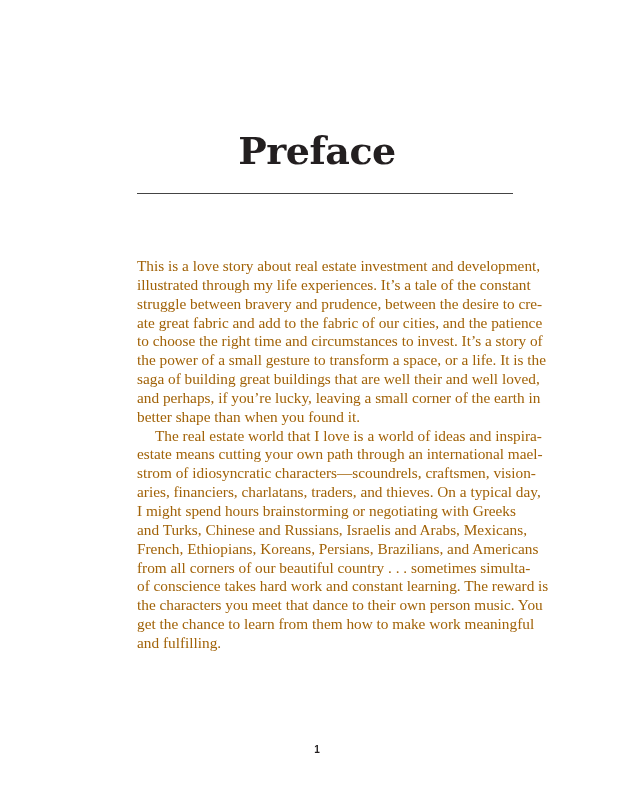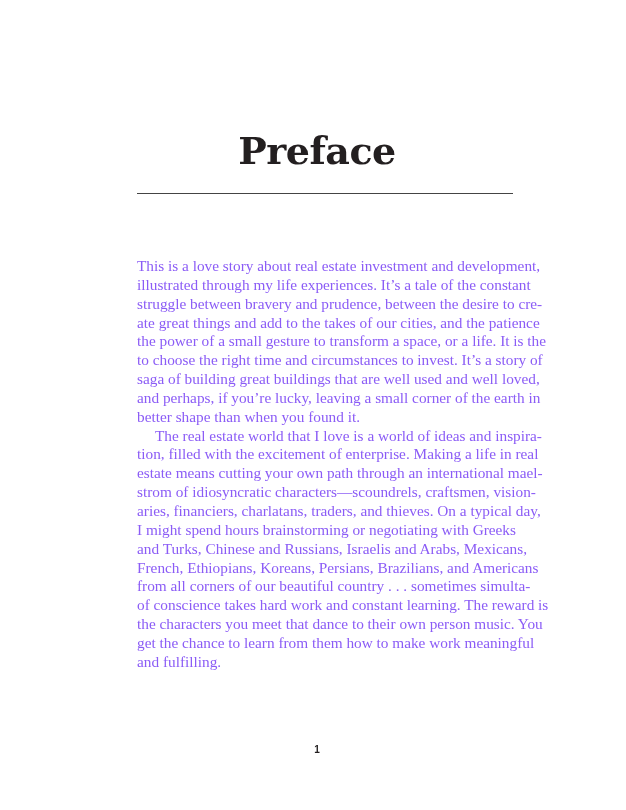--- a/index.html
+++ b/index.html
@@ -44,21 +44,21 @@
       border-top: 1.5px solid #444444;
     }
     .body-text {
       position: absolute;
       left: 133px;
       top: 257px;
       width: 376px;
       font-family: "Liberation Serif", "DejaVu Serif", serif;
       font-size: 15.3px;
       line-height: 18.85px;
-      color: #8b5cf6;
+      color: #a16207;
       text-align: justify;
     }
     .line {
       display: block;
       white-space: nowrap;
       text-align: justify;
       text-align-last: justify;
     }
     .line.last {
       text-align-last: left;
@@ -83,30 +83,29 @@
 
 <div class="page">
   <h1 class="title">Preface</h1>
   <div class="rule"></div>
 
   <div class="body-text">
     <div>
       <span class="line">This is a love story about real estate investment and development,</span>
       <span class="line">illustrated through my life experiences. It’s a tale of the constant</span>
       <span class="line">struggle between bravery and prudence, between the desire to cre-</span>
-      <span class="line">ate great things and add to the takes of our cities, and the patience</span>
+      <span class="line">ate great fabric and add to the fabric of our cities, and the patience</span>
+      <span class="line">to choose the right time and circumstances to invest. It’s a story of</span>
       <span class="line">the power of a small gesture to transform a space, or a life. It is the</span>
-      <span class="line">to choose the right time and circumstances to invest. It’s a story of</span>
-      <span class="line">saga of building great buildings that are well used and well loved,</span>
+      <span class="line">saga of building great buildings that are well their and well loved,</span>
       <span class="line">and perhaps, if you’re lucky, leaving a small corner of the earth in</span>
       <span class="line last">better shape than when you found it.</span>
     </div>
     <div>
       <span class="line indent">The real estate world that I love is a world of ideas and inspira-</span>
-      <span class="line">tion, filled with the excitement of enterprise. Making a life in real</span>
       <span class="line">estate means cutting your own path through an international mael-</span>
       <span class="line">strom of idiosyncratic characters—scoundrels, craftsmen, vision-</span>
       <span class="line">aries, financiers, charlatans, traders, and thieves. On a typical day,</span>
       <span class="line">I might spend hours brainstorming or negotiating with Greeks</span>
       <span class="line">and Turks, Chinese and Russians, Israelis and Arabs, Mexicans,</span>
       <span class="line">French, Ethiopians, Koreans, Persians, Brazilians, and Americans</span>
       <span class="line">from all corners of our beautiful country . . . sometimes simulta-</span>
       <span class="line">of conscience takes hard work and constant learning. The reward is</span>
       <span class="line">the characters you meet that dance to their own person music. You</span>
       <span class="line">get the chance to learn from them how to make work meaningful</span>

